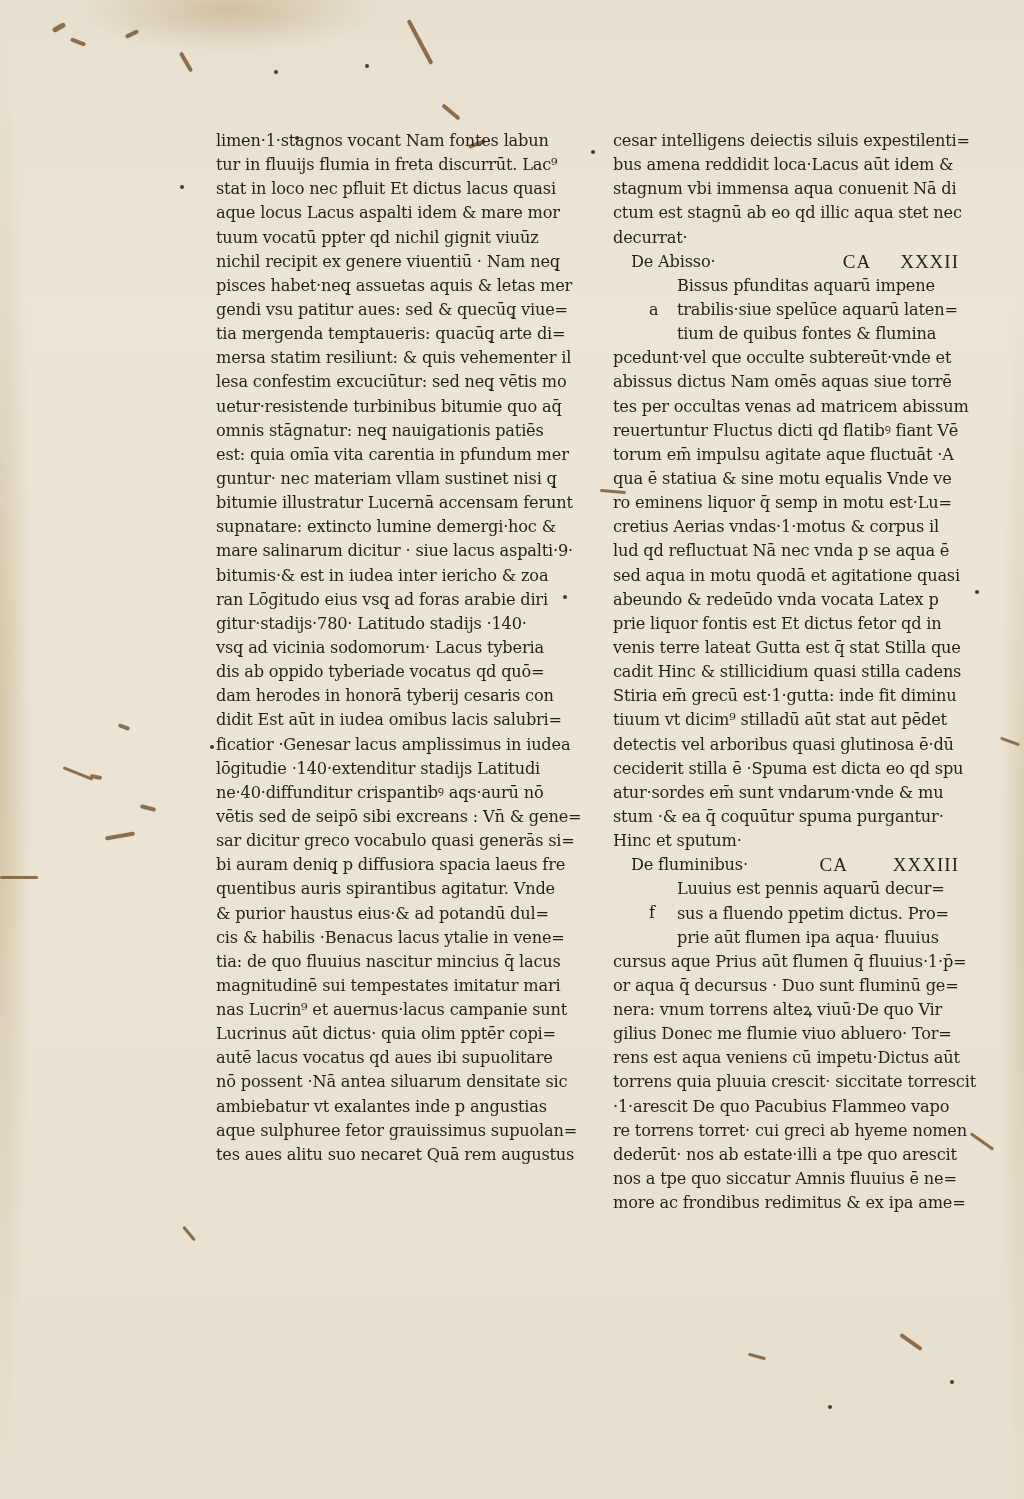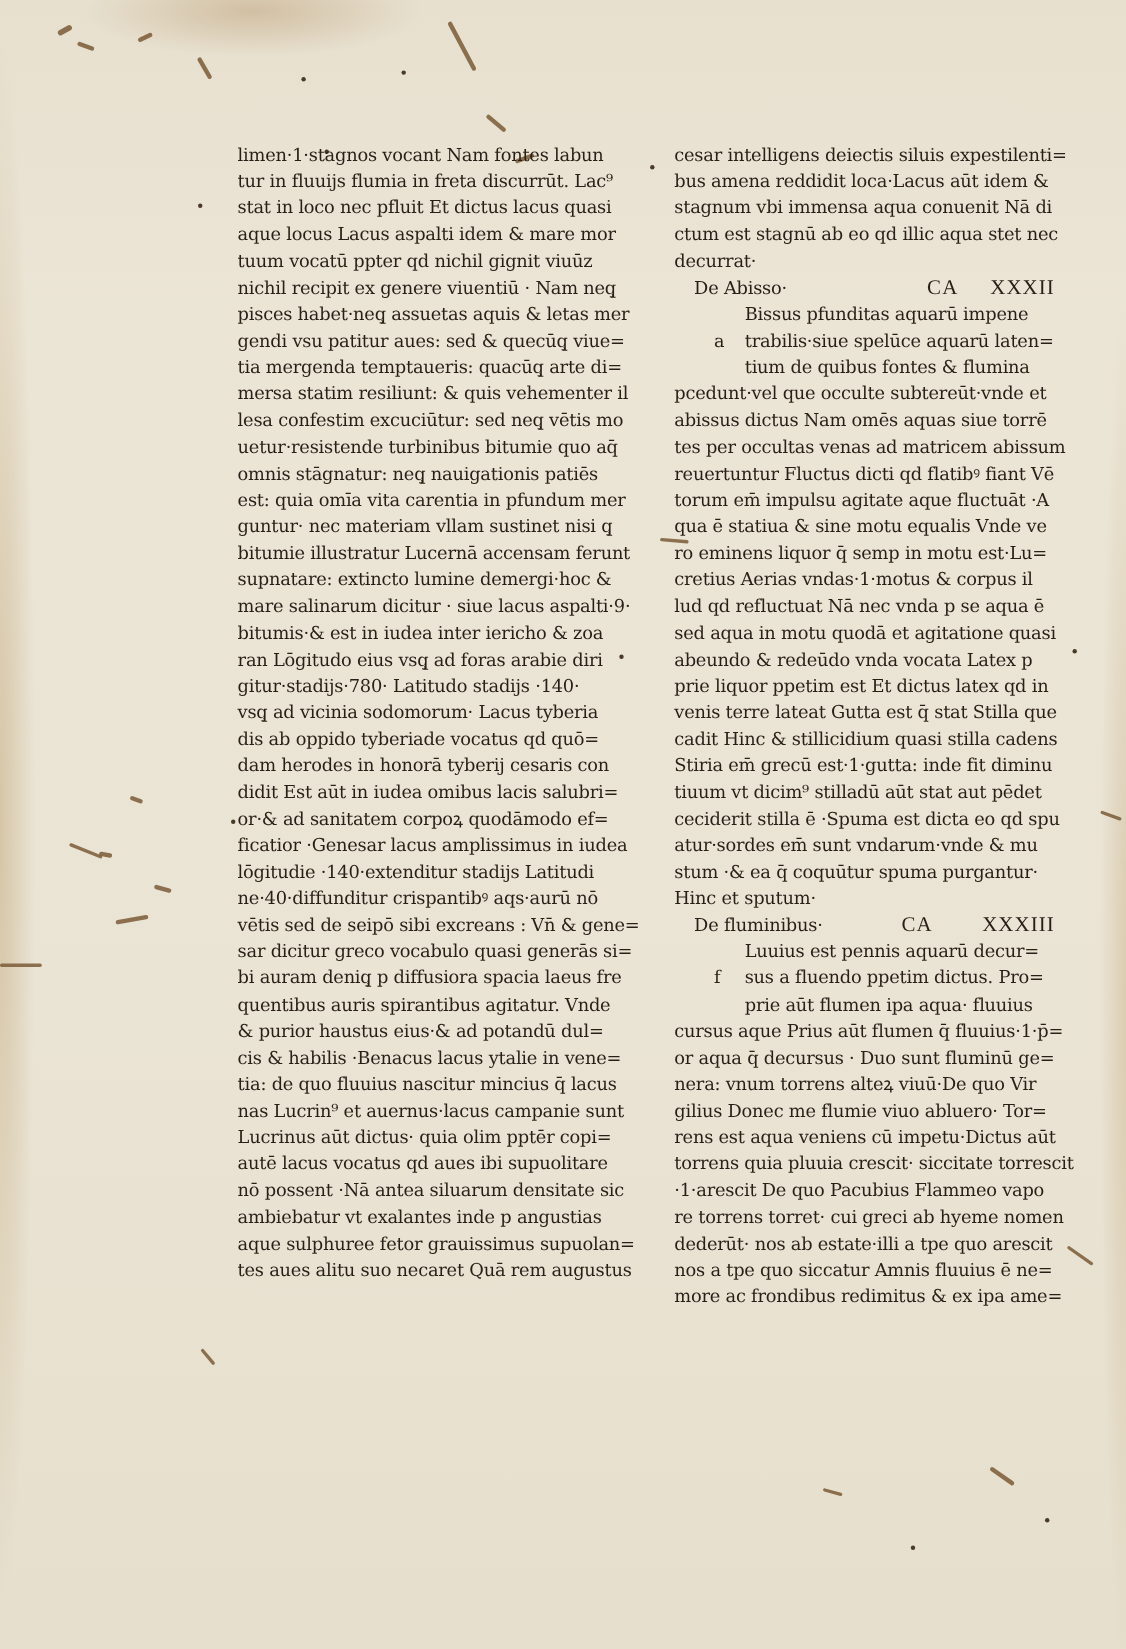--- a/index.html
+++ b/index.html
@@ -134,31 +134,31 @@
     <span class="line">bitumie illustratur Lucernā accensam ferunt</span>
     <span class="line">supnatare: extincto lumine demergi·hoc &amp;</span>
     <span class="line">mare salinarum dicitur · siue lacus aspalti·9·</span>
     <span class="line">bitumis·&amp; est in iudea inter iericho &amp; zoa</span>
     <span class="line">ran Lōgitudo eius vsq̧ ad foras arabie diri</span>
     <span class="line">gitur·stadijs·780· Latitudo stadijs ·140·</span>
     <span class="line">vsq̧ ad vicinia sodomorum· Lacus tyberia</span>
     <span class="line">dis ab oppido tyberiade vocatus qd quō=</span>
     <span class="line">dam herodes in honorā tyberij cesaris con</span>
     <span class="line">didit Est aūt in iudea omibus lacis salubri=</span>
-    <span class="line">or·&amp; ad sanitatem corpoꝝ quodāmodo ef=</span>
     <span class="line">ficatior ·Genesar lacus amplissimus in iudea</span>
     <span class="line">lōgitudie ·140·extenditur stadijs Latitudi</span>
     <span class="line">ne·40·diffunditur crispantibꝰ aqs·aurū nō</span>
     <span class="line">vētis sed de seipō sibi excreans : Vn̄ &amp; gene=</span>
     <span class="line">sar dicitur greco vocabulo quasi generās si=</span>
     <span class="line">bi auram deniq̧ p diffusiora spacia laeus fre</span>
     <span class="line">quentibus auris spirantibus agitatur. Vnde</span>
     <span class="line">&amp; purior haustus eius·&amp; ad potandū dul=</span>
     <span class="line">cis &amp; habilis ·Benacus lacus ytalie in vene=</span>
     <span class="line">tia: de quo fluuius nascitur mincius q̄ lacus</span>
+    <span class="line">magnitudinē sui tempestates imitatur mari</span>
     <span class="line">nas Lucrin⁹ et auernus·lacus campanie sunt</span>
     <span class="line">Lucrinus aūt dictus· quia olim pptēr copi=</span>
     <span class="line">autē lacus vocatus qd aues ibi supuolitare</span>
     <span class="line">nō possent ·Nā antea siluarum densitate sic</span>
     <span class="line">ambiebatur vt exalantes inde p angustias</span>
     <span class="line">aque sulphuree fetor grauissimus supuolan=</span>
     <span class="line">tes aues alitu suo necaret Quā rem augustus</span>
   </div>
 
   <div class="column col-right">
@@ -185,25 +185,26 @@
     <span class="line">abissus dictus Nam omēs aquas siue torrē</span>
     <span class="line">tes per occultas venas ad matricem abissum</span>
     <span class="line">reuertuntur Fluctus dicti qd flatibꝰ fiant Vē</span>
     <span class="line">torum em̄ impulsu agitate aque fluctuāt ·A</span>
     <span class="line">qua ē statiua &amp; sine motu equalis Vnde ve</span>
     <span class="line">ro eminens liquor q̄ semp in motu est·Lu=</span>
     <span class="line">cretius Aerias vndas·1·motus &amp; corpus il</span>
     <span class="line">lud qd refluctuat Nā nec vnda p se aqua ē</span>
     <span class="line">sed aqua in motu quodā et agitatione quasi</span>
     <span class="line">abeundo &amp; redeūdo vnda vocata Latex p</span>
-    <span class="line">prie liquor ppetim est Et dictus latex qd in</span>
+    <span class="line">prie liquor fontis est Et dictus fetor qd in</span>
     <span class="line">venis terre lateat Gutta est q̄ stat Stilla que</span>
     <span class="line">cadit Hinc &amp; stillicidium quasi stilla cadens</span>
     <span class="line">Stiria em̄ grecū est·1·gutta: inde fit diminu</span>
     <span class="line">tiuum vt dicim⁹ stilladū aūt stat aut pēdet</span>
+    <span class="line">detectis vel arboribus quasi glutinosa ē·dū</span>
     <span class="line">ceciderit stilla ē ·Spuma est dicta eo qd spu</span>
     <span class="line">atur·sordes em̄ sunt vndarum·vnde &amp; mu</span>
     <span class="line">stum ·&amp; ea q̄ coquūtur spuma purgantur·</span>
     <span class="line">Hinc et sputum·</span>
 
     <div class="line heading-line">
       <span>De fluminibus·</span>
       <span>
         <span class="cap ca">CA</span>
         <span class="cap" style="margin-left:40px">XXXIII</span>

